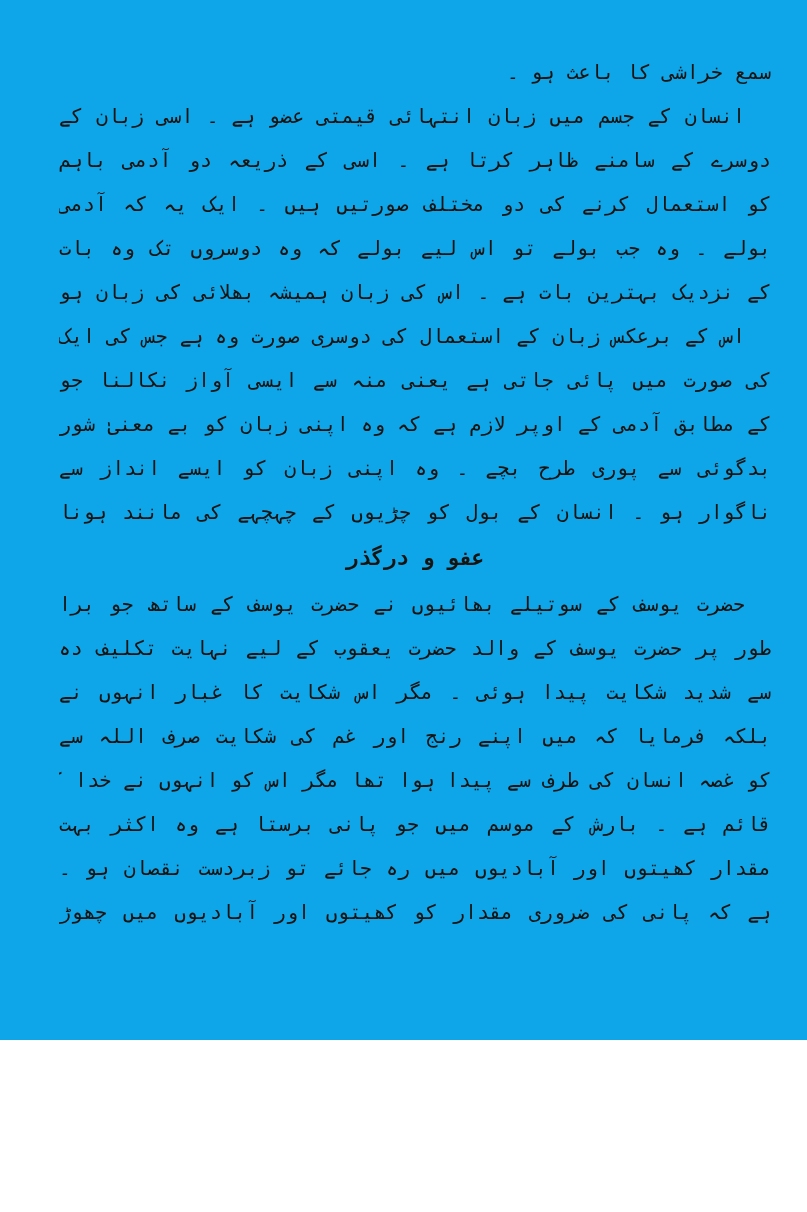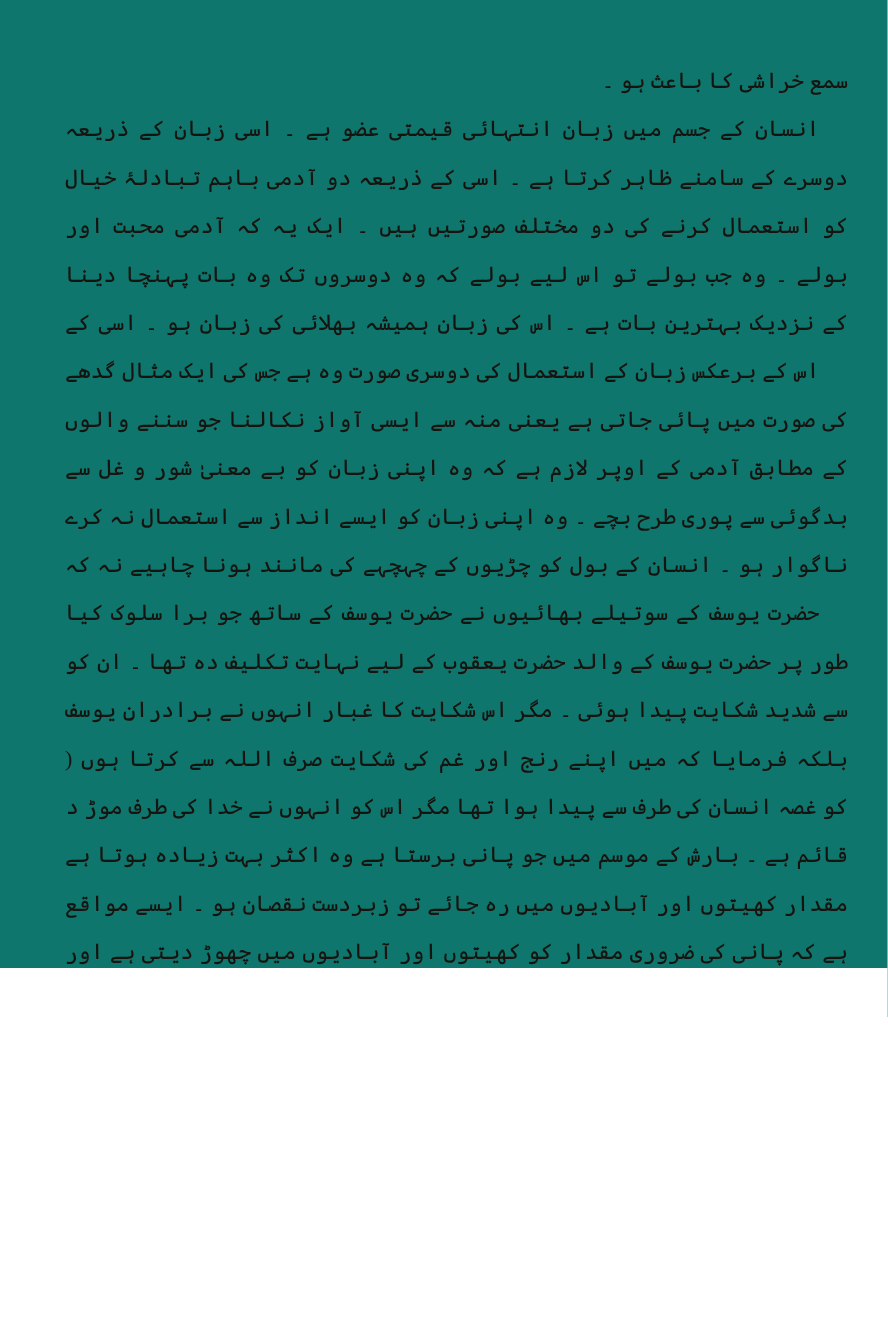--- a/index.html
+++ b/index.html
@@ -1,21 +1,21 @@
 <!DOCTYPE html>
 <html lang="ur" dir="rtl"><head>
 <meta charset="utf-8">
 <style>
   html,body { margin:0; padding:0; background:#ffffff; }
   .page {
     position:relative;
-    width:807px; height:880px;
-    background:#0f766e;
+    width:807px; height:1040px;
+    background:#0ea5e9;
     overflow:hidden;
-    font-family:Liberation Serif, serif;
+    font-family:Liberation Mono, monospace;
   }
   .text-block {
     position:absolute;
     top:52px; right:36px;
     width:712px;
     direction:rtl;
     color:#17130f;
   }
   .line {
     height:44px;
@@ -61,20 +61,21 @@
       <div class="line full indent">انسان کے جسم میں زبان انتہائی قیمتی عضو ہے ۔ اسی زبان کے ذریعہ آدمی اپنے خیال کو</div>
       <div class="line full">دوسرے کے سامنے ظاہر کرتا ہے ۔ اسی کے ذریعہ دو آدمی باہم تبادلۂ خیال کرتے ہیں ۔ تاہم زبان</div>
       <div class="line full">کو استعمال کرنے کی دو مختلف صورتیں ہیں ۔ ایک یہ کہ آدمی محبت اور خیرخواہی کے جذبے سے</div>
       <div class="line full">بولے ۔ وہ جب بولے تو اس لیے بولے کہ وہ دوسروں تک وہ بات پہنچا دینا چاہتا ہے جو اس</div>
       <div class="line full">کے نزدیک بہترین بات ہے ۔ اس کی زبان ہمیشہ بھلائی کی زبان ہو ۔ اسی کے ساتھ اس کا</div>
       <div class="line full indent">اس کے برعکس زبان کے استعمال کی دوسری صورت وہ ہے جس کی ایک مثال گدھے</div>
       <div class="line full">کی صورت میں پائی جاتی ہے یعنی منہ سے ایسی آواز نکالنا جو سننے والوں کو گراں گزرے ۔ قرآن</div>
       <div class="line full">کے مطابق آدمی کے اوپر لازم ہے کہ وہ اپنی زبان کو بے معنیٰ شور و غل سے بچائے ۔ وہ طنز اور</div>
       <div class="line full">بدگوئی سے پوری طرح بچے ۔ وہ اپنی زبان کو ایسے انداز سے استعمال نہ کرے جو سننے والوں کو</div>
       <div class="line full">ناگوار ہو ۔ انسان کے بول کو چڑیوں کے چہچہے کی مانند ہونا چاہیے نہ کہ گدھے کی چیخ کی مانند ۔</div>
+      <div class="line heading">عفو و درگذر</div>
       <div class="line full indent">حضرت یوسف کے سوتیلے بھائیوں نے حضرت یوسف کے ساتھ جو برا سلوک کیا وہ قدرتی</div>
       <div class="line full">طور پر حضرت یوسف کے والد حضرت یعقوب کے لیے نہایت تکلیف دہ تھا ۔ ان کو برادرانِ یوسف</div>
       <div class="line full">سے شدید شکایت پیدا ہوئی ۔ مگر اس شکایت کا غبار انہوں نے برادرانِ یوسف پر نہیں نکالا</div>
       <div class="line full">بلکہ فرمایا کہ میں اپنے رنج اور غم کی شکایت صرف اللہ سے کرتا ہوں ( یوسف ۸۶ ) حضرت یعقوب</div>
       <div class="line short">کو غصہ انسان کی طرف سے پیدا ہوا تھا مگر اس کو انہوں نے خدا کی طرف موڑ دیا ۔</div>
       <div class="line full">قائم ہے ۔ بارش کے موسم میں جو پانی برستا ہے وہ اکثر بہت زیادہ ہوتا ہے ۔ اگر اس کی ساری</div>
       <div class="line full">مقدار کھیتوں اور آبادیوں میں رہ جائے تو زبردست نقصان ہو ۔ ایسے مواقع پر قدرت یہ کرتی</div>
       <div class="line full">ہے کہ پانی کی ضروری مقدار کو کھیتوں اور آبادیوں میں چھوڑ دیتی ہے اور اس کے بعد پانی کی تمام</div>
     </div>
   <div class="pagenum">۱۲۳</div>

